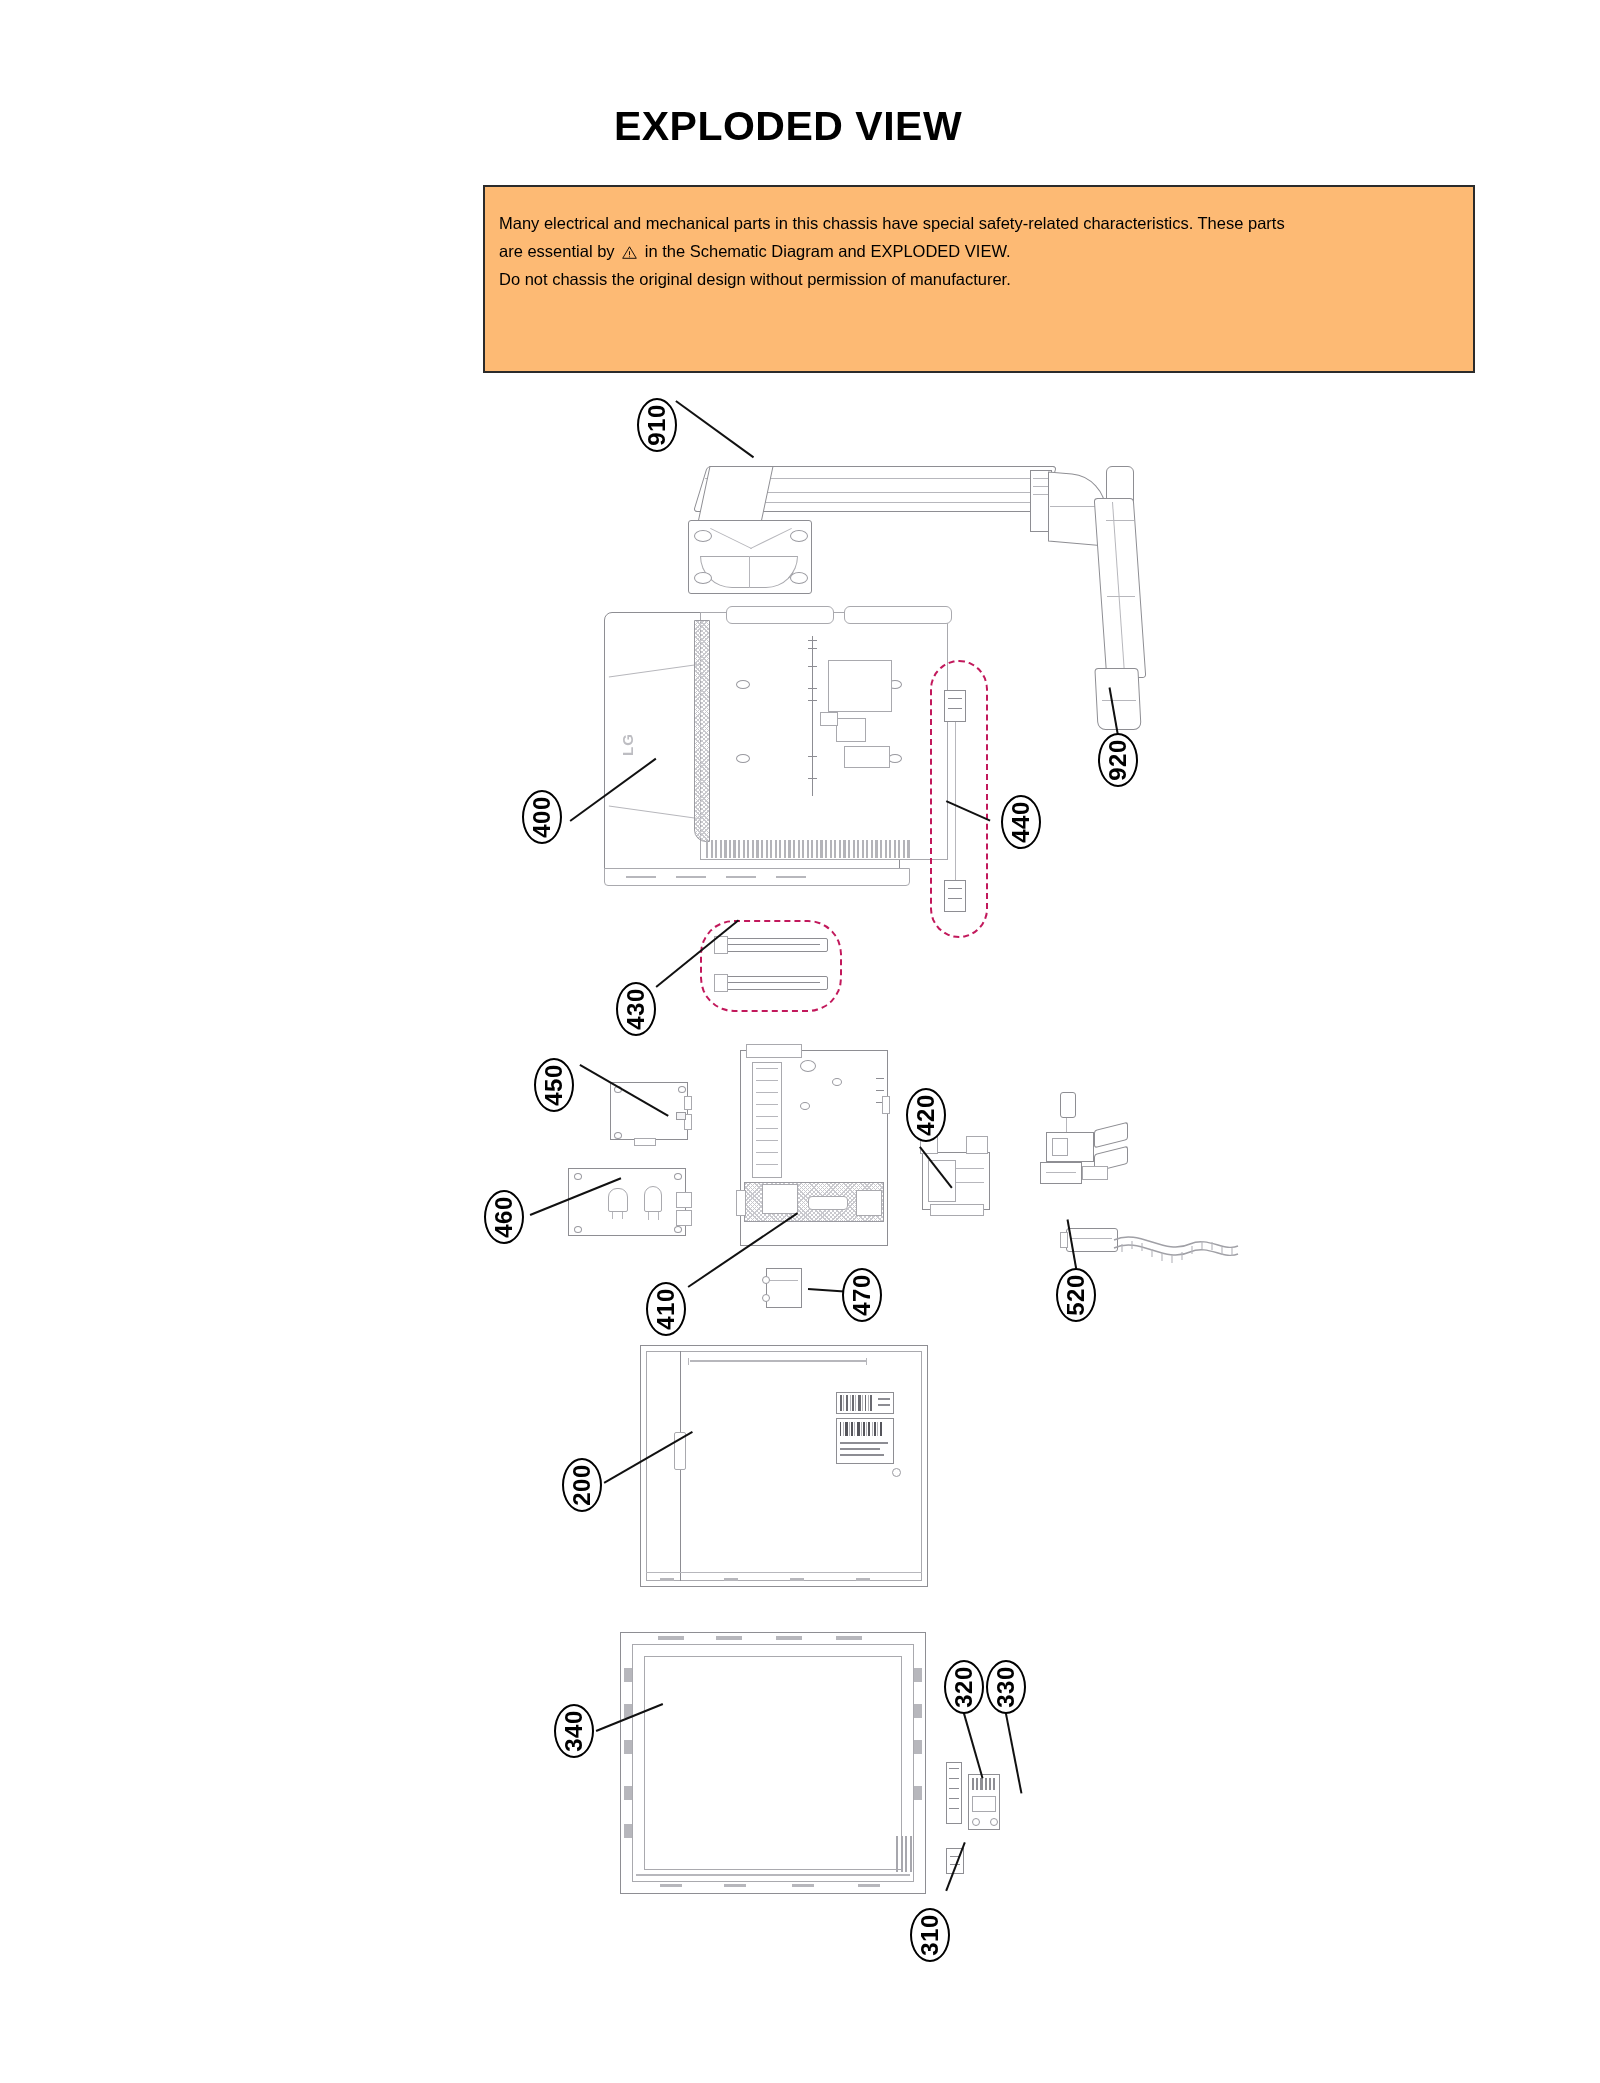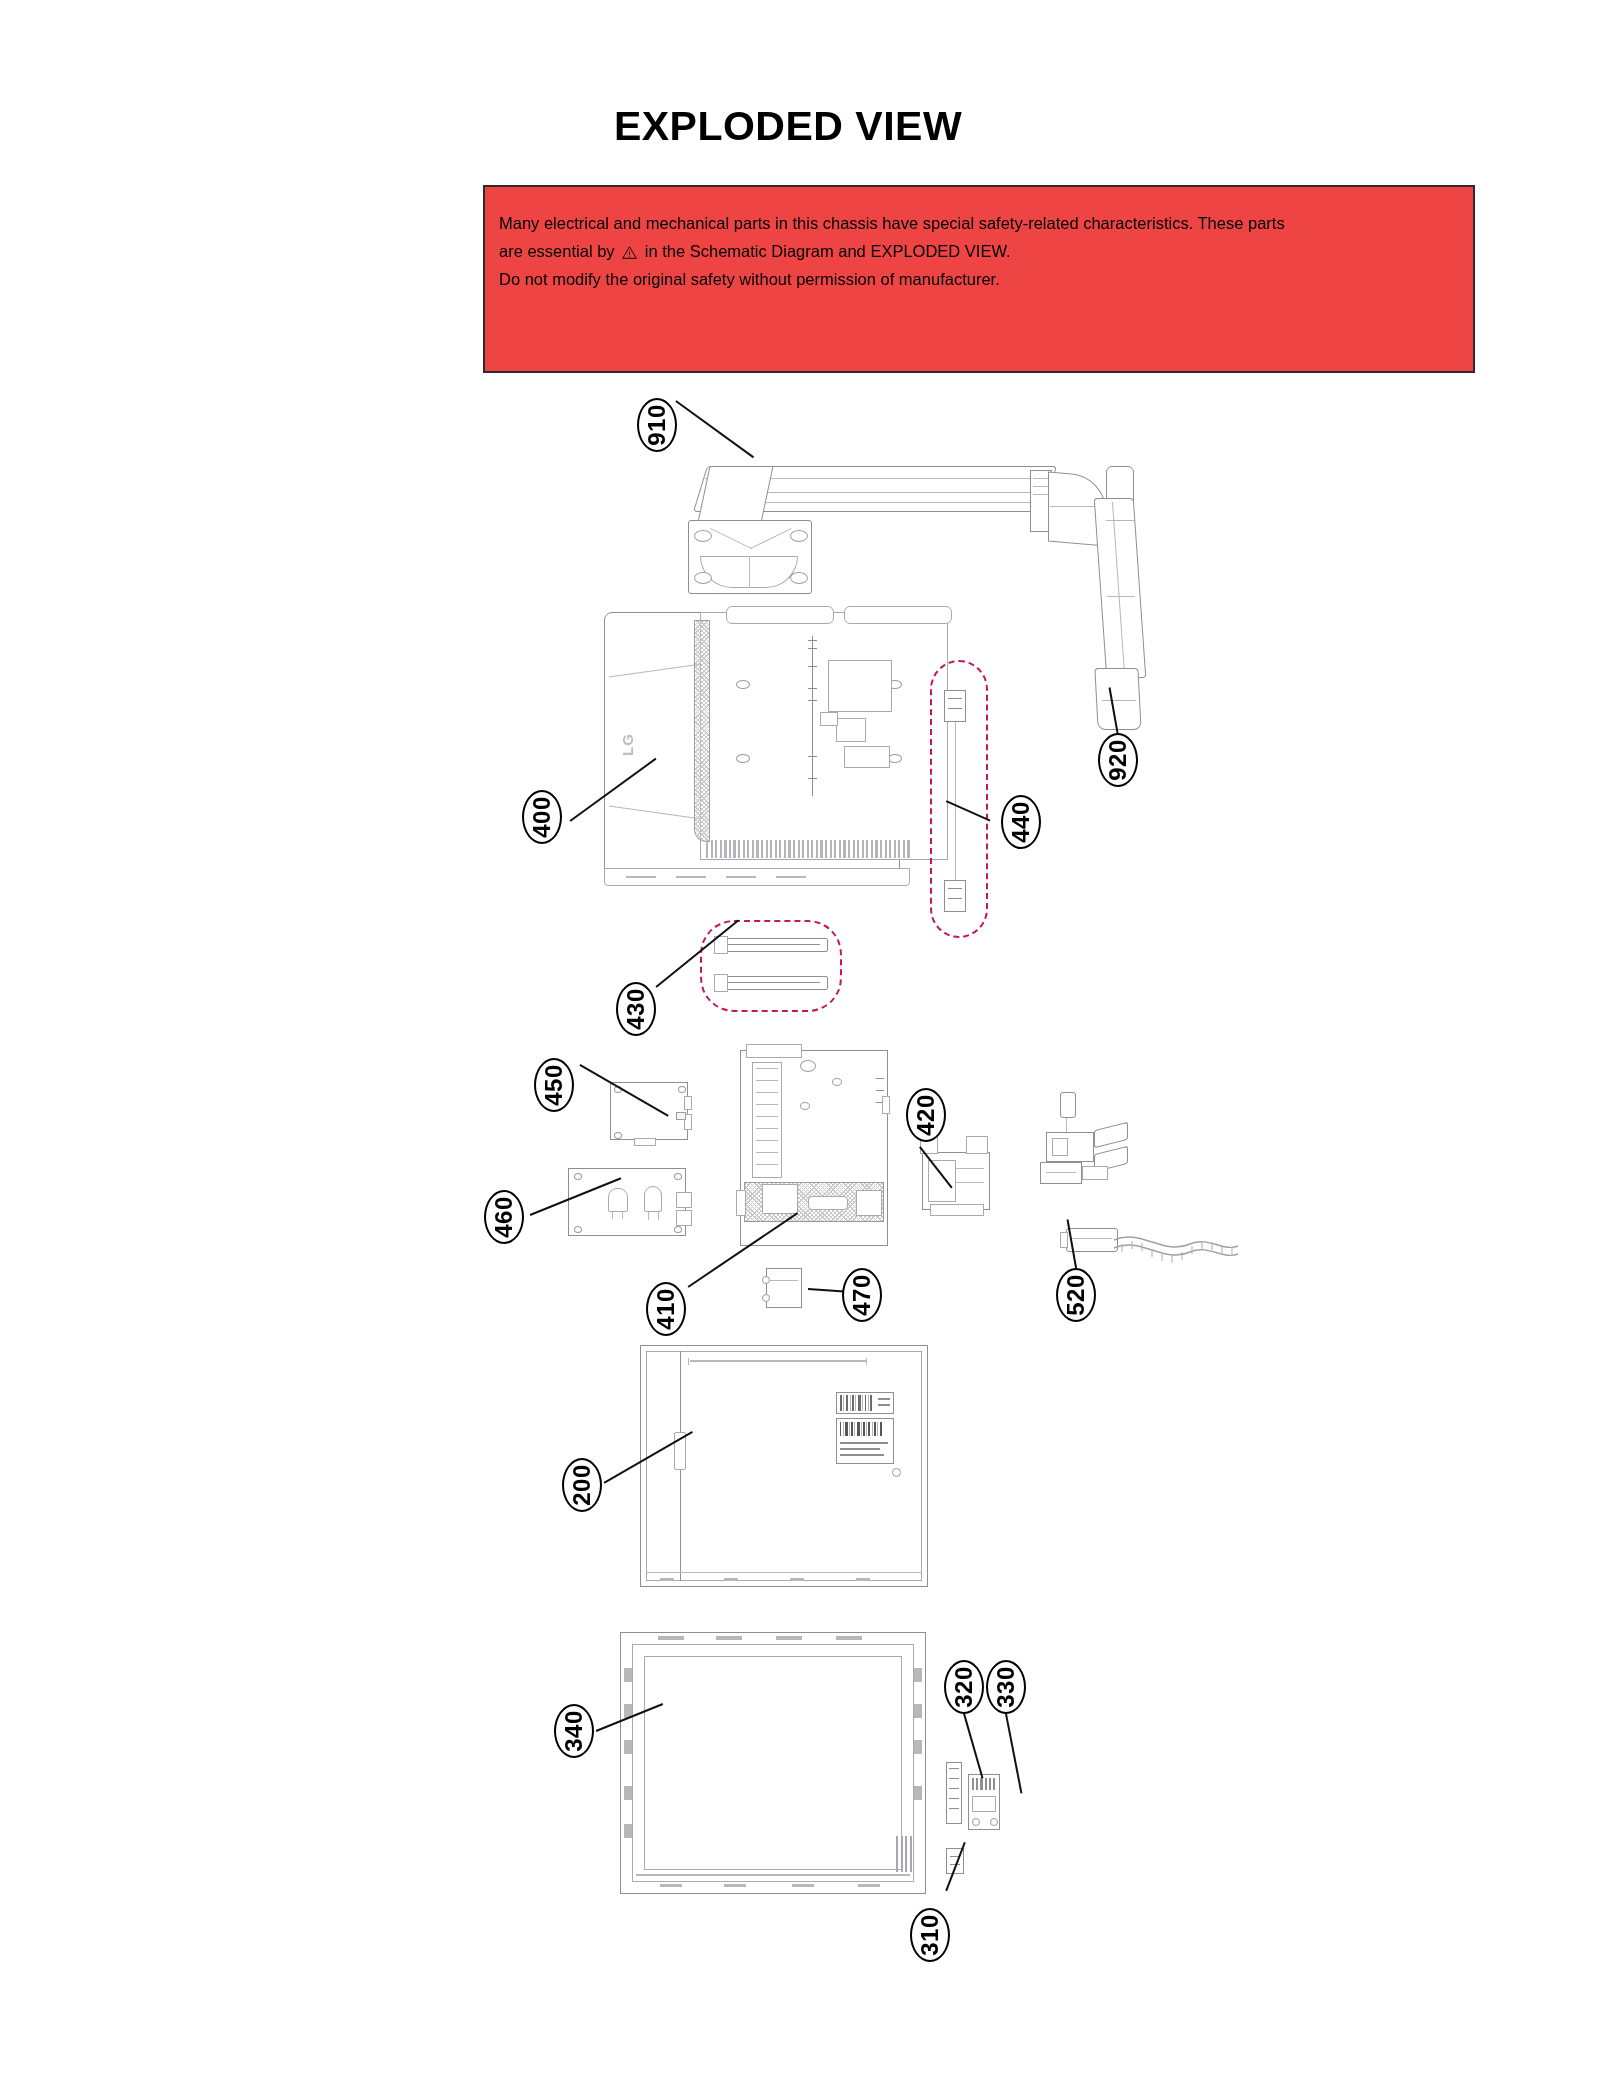--- a/index.html
+++ b/index.html
@@ -8,21 +8,21 @@
 
   .page{position:absolute;inset:0;width:1600px;height:2083px;overflow:hidden;background:#fff;}
 
   
   .title{position:absolute;left:0;top:103px;width:1600px;text-align:center;
          font-size:41px;font-weight:bold;letter-spacing:0.5px;}
   .title span{display:inline-block;transform:translateX(-12px);}
 
   
   .notice{position:absolute;left:483px;top:185px;width:992px;height:188px;
-          border:2px solid #2b2b2b;box-sizing:border-box;background:#ef4444;}
+          border:2px solid #2b2b2b;box-sizing:border-box;background:#fdba74;}
   .notice-legend{position:absolute;left:483px;top:173px;width:992px;height:30px;
           text-align:center;pointer-events:none;}
   .notice-legend .lbl{display:inline-block;background:#fff;padding:0 12px;
           font-size:22px;font-weight:bold;letter-spacing:0.3px;line-height:26px;}
   .notice-body{position:absolute;left:14px;top:22px;right:12px;
           font-size:16.5px;line-height:28px;}
   .notice-body p{margin:0;}
   .warn-tri{display:inline-block;width:15px;height:13px;position:relative;
             vertical-align:-2px;margin:0 3px;}
   .warn-tri svg{display:block;}
@@ -80,21 +80,21 @@
         <span class="warn-tri">
           <svg width="15" height="13" viewBox="0 0 15 13">
             <path d="M7.5 0.8 L14.3 12.3 L0.7 12.3 Z" fill="none" stroke="#000" stroke-width="0.9"></path>
             <line x1="7.5" y1="5.2" x2="7.5" y2="9.2" stroke="#000" stroke-width="0.9"></line>
             <circle cx="7.5" cy="10.7" r="0.55" fill="#000"></circle>
           </svg>
         </span>
         <span>in the Schematic Diagram and EXPLODED VIEW.</span>
       </p>
       <p>
-        <span>Do not modify the original safety without permission of manufacturer.</span>
+        <span>Do not chassis the original design without permission of manufacturer.</span>
       </p>
     </div>
   </div>
 
   <div class="draw">
 
     <div>
 
       <div class="outline" style="left:700px;top:466px;width:350px;height:46px;transform:skewX(-17deg);border-radius:4px;"></div>
       <div class="hair" style="left:705px;top:478px;width:338px;height:1.1px;transform:skewX(-17deg);"></div>

